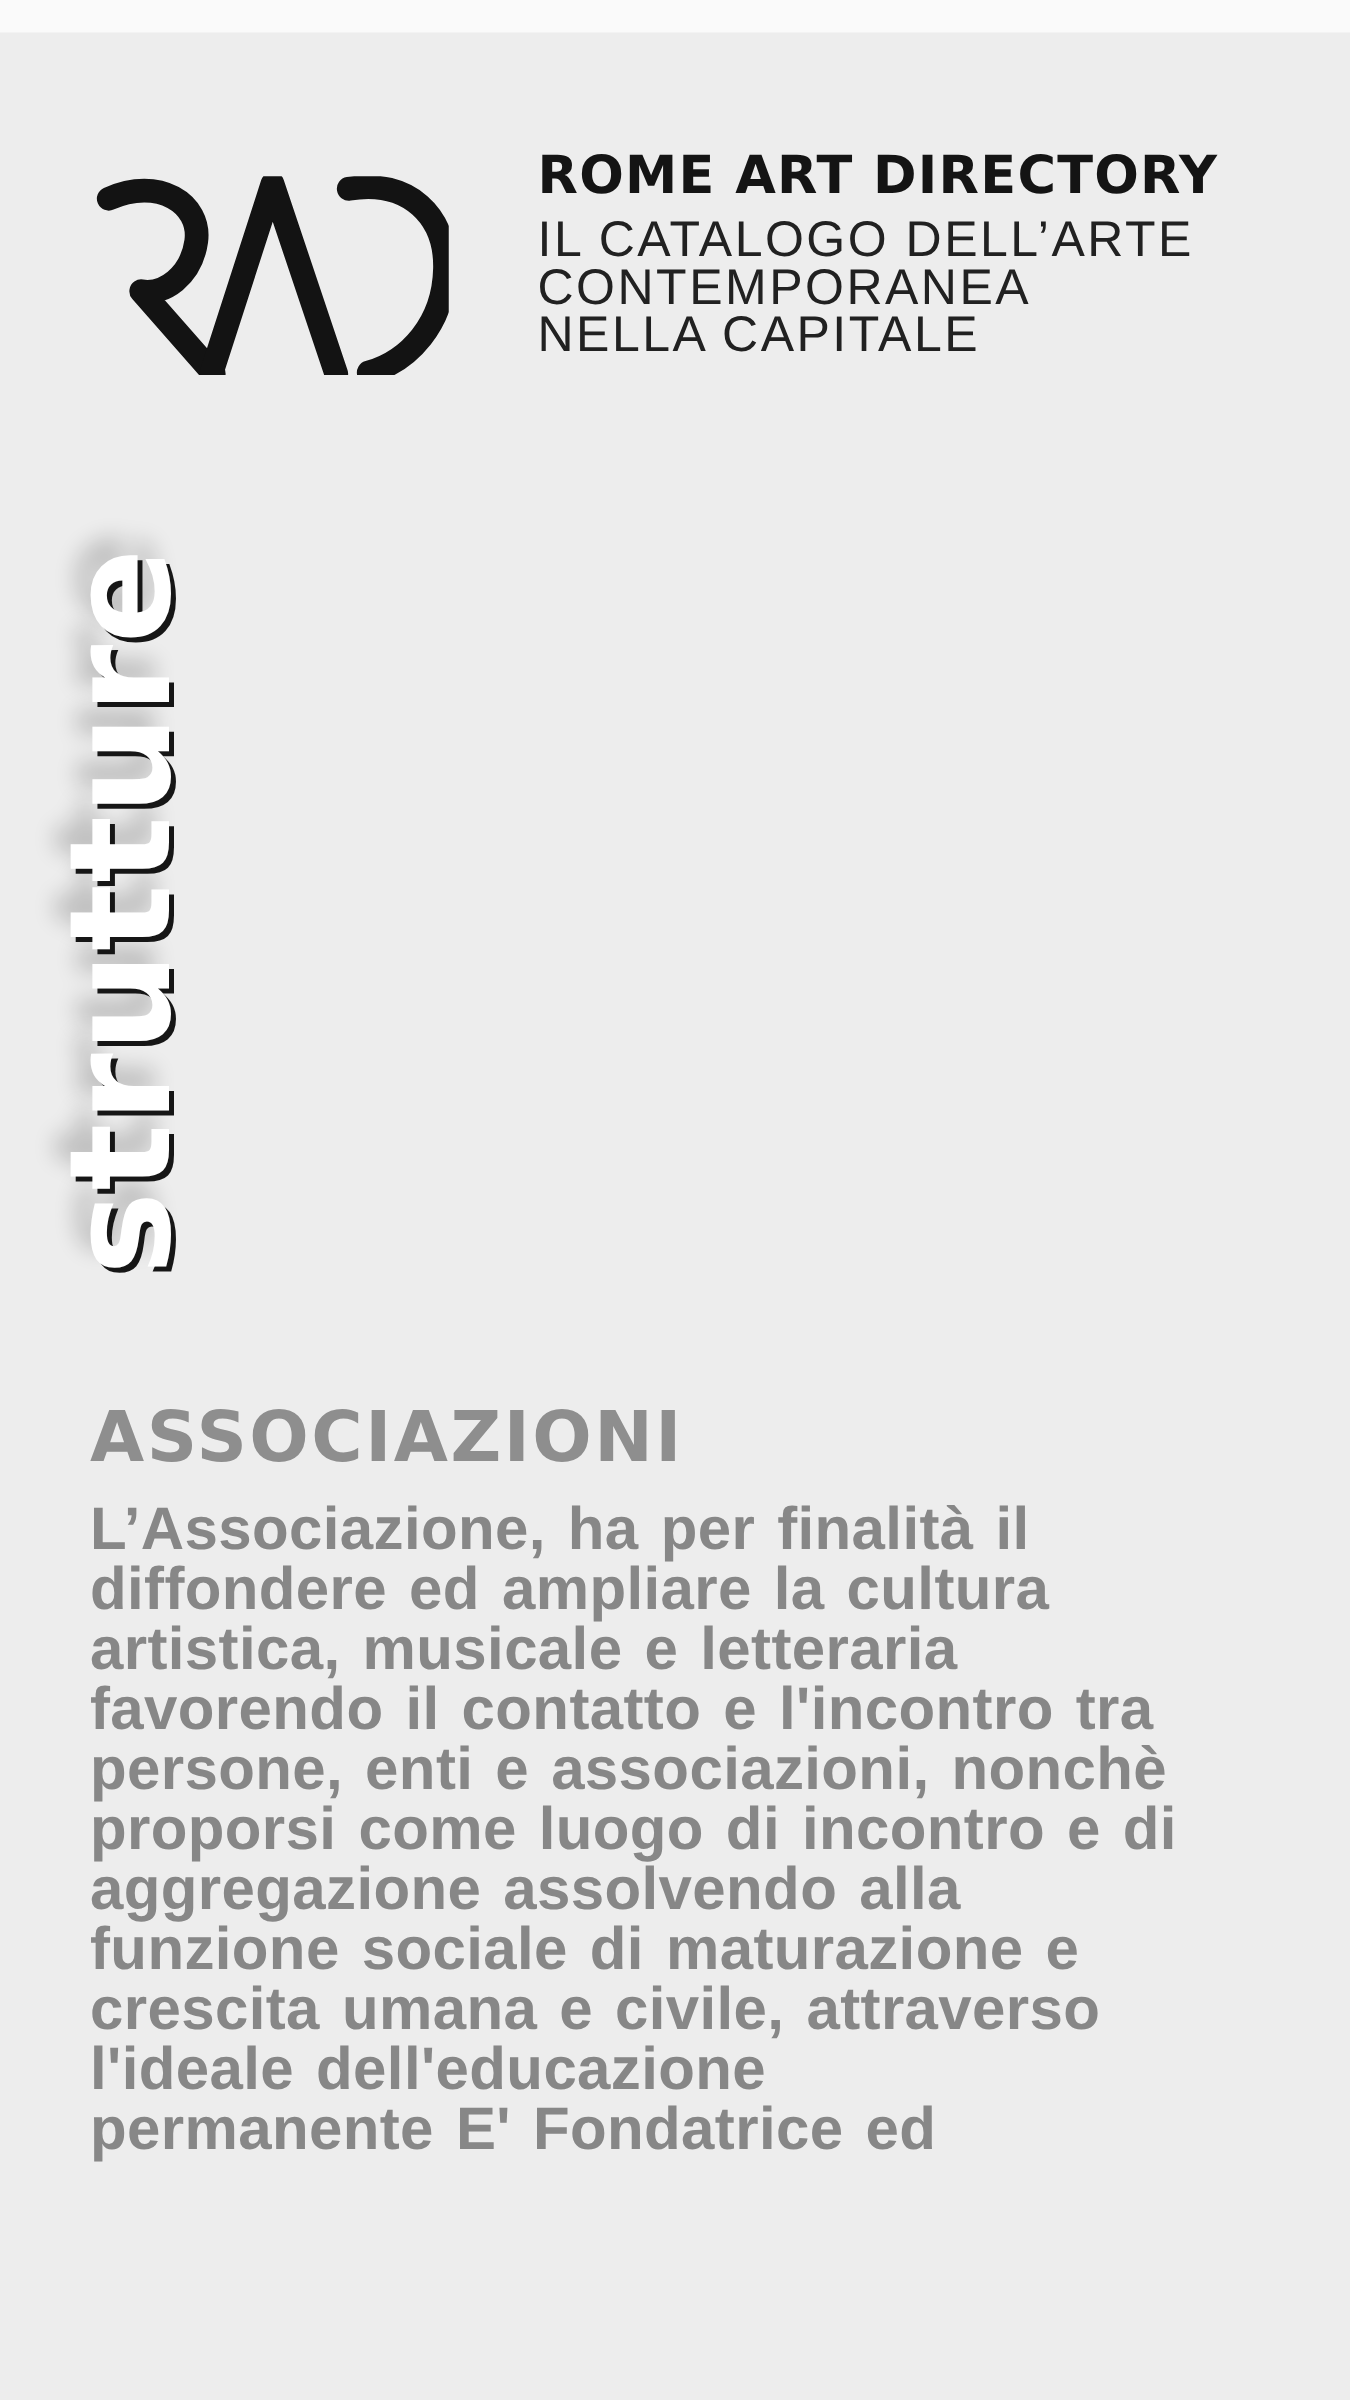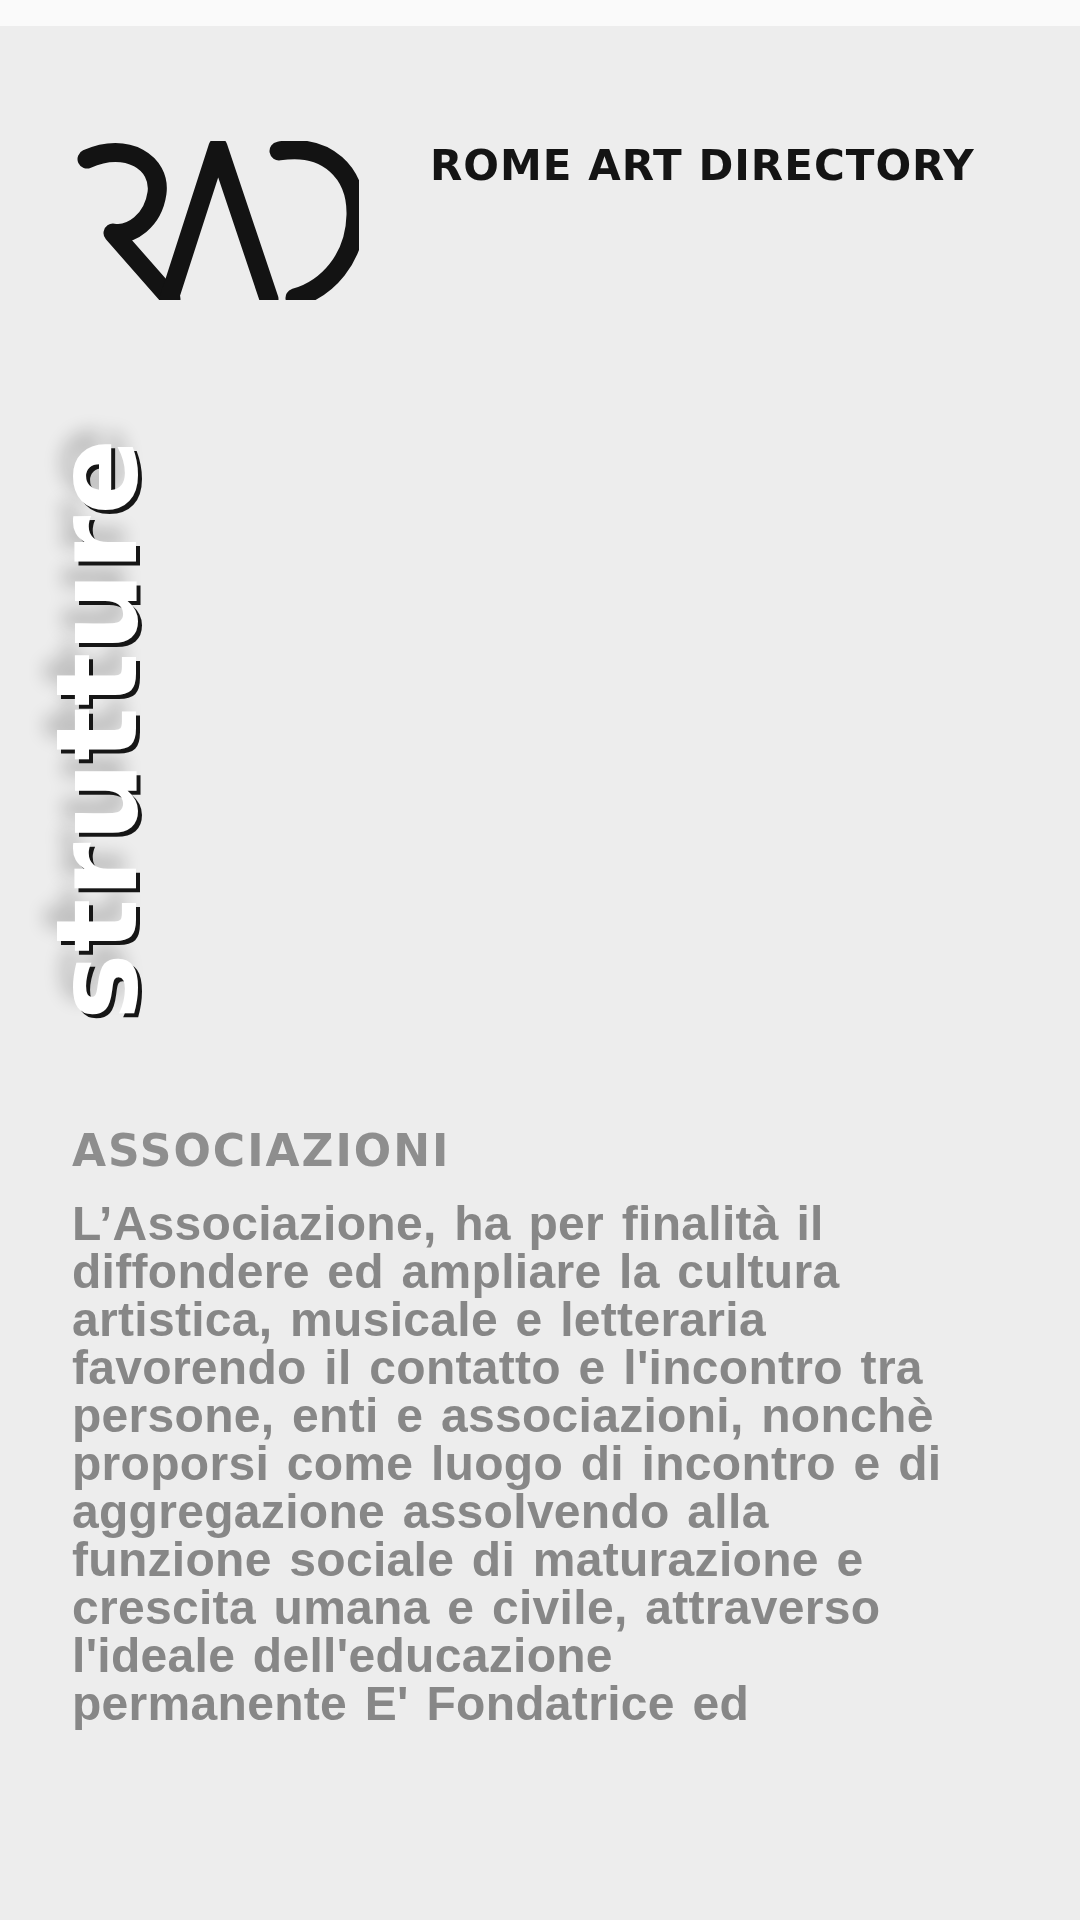--- a/index.html
+++ b/index.html
@@ -14,21 +14,21 @@
   .top-strip{
     position:absolute;left:0;top:0;width:1080px;height:26px;
     background:#fafafa;
   }
   
   .logo{
     position:absolute;left:73px;top:141px;width:286px;height:159px;
   }
   .logo svg{display:block;width:100%;height:100%;}
   .brand{
-    position:absolute;left:430px;top:144px;width:600px;
+    position:absolute;left:430px;top:118px;width:600px;
     color:#141414;
   }
   .brand-title{
     font-size:42px;font-weight:800;letter-spacing:1px;
     line-height:44px;white-space:nowrap;
     color:#141414;
   }
   .brand-subtitle{
     margin-top:11px;
     font-family:"Liberation Sans",sans-serif;
@@ -46,21 +46,21 @@
     white-space:nowrap;
     font-size:112px;font-weight:800;
     letter-spacing:1px;
     color:#ffffff;
     
     text-shadow:-4px 4px 0 #161616, 14px -12px 18px rgba(0,0,0,0.20);
   }
   
   .article{position:absolute;left:72px;top:1128px;width:950px;}
   .article-category{
-    font-size:44px;font-weight:800;letter-spacing:2px;
+    font-size:56px;font-weight:800;letter-spacing:2px;
     color:#8e8e8e;line-height:46px;
   }
   .article-title{
     margin-top:6px;
     font-size:68px;font-weight:800;line-height:72px;
     color:#1a1a1a;
     white-space:pre-line;
   }
   .article-body{
     margin-top:26px;
@@ -81,20 +81,23 @@
   <div class="logo">
     <svg viewBox="0 0 286 159" xmlns="http://www.w3.org/2000/svg" fill="none" stroke="#131313" stroke-width="19" stroke-linecap="round" stroke-linejoin="round">
       <path d="M14,18 C54,0 88,22 84,52 C80,80 58,95 40,92 L98,158"></path>
       <path d="M96,158 L145,6 L196,158"></path>
       <path d="M206,10 C254,2 284,32 283,74 C282,118 254,148 222,157"></path>
     </svg>
   </div>
 
   <div class="brand">
     <div class="brand-title">ROME ART DIRECTORY</div>
+    <div class="brand-subtitle">IL CATALOGO DELL’ARTE
+CONTEMPORANEA
+NELLA CAPITALE</div>
   </div>
 
   <div class="section-label">strutture</div>
 
   <div class="article">
     <div class="article-category">ASSOCIAZIONI</div>
     <div class="article-body">L’Associazione, ha per finalità il
 diffondere ed ampliare la cultura
 artistica, musicale e letteraria
 favorendo il contatto e l'incontro tra

